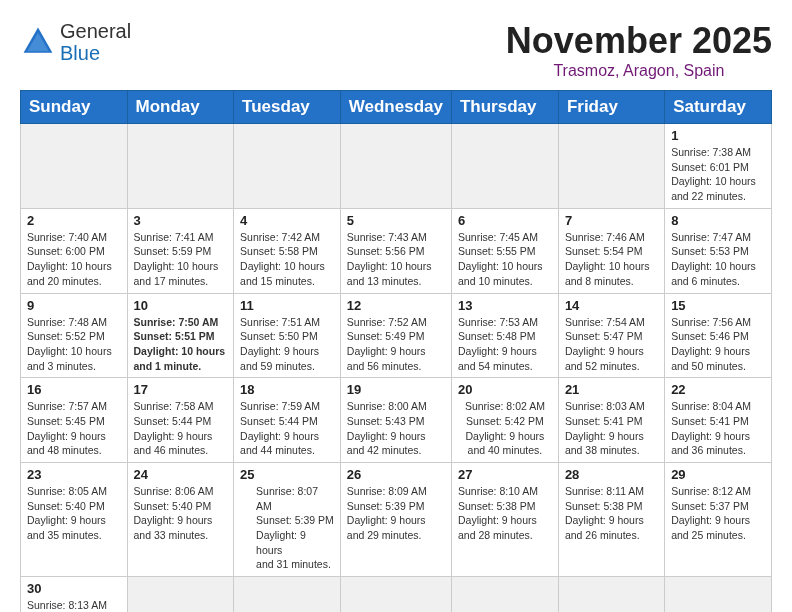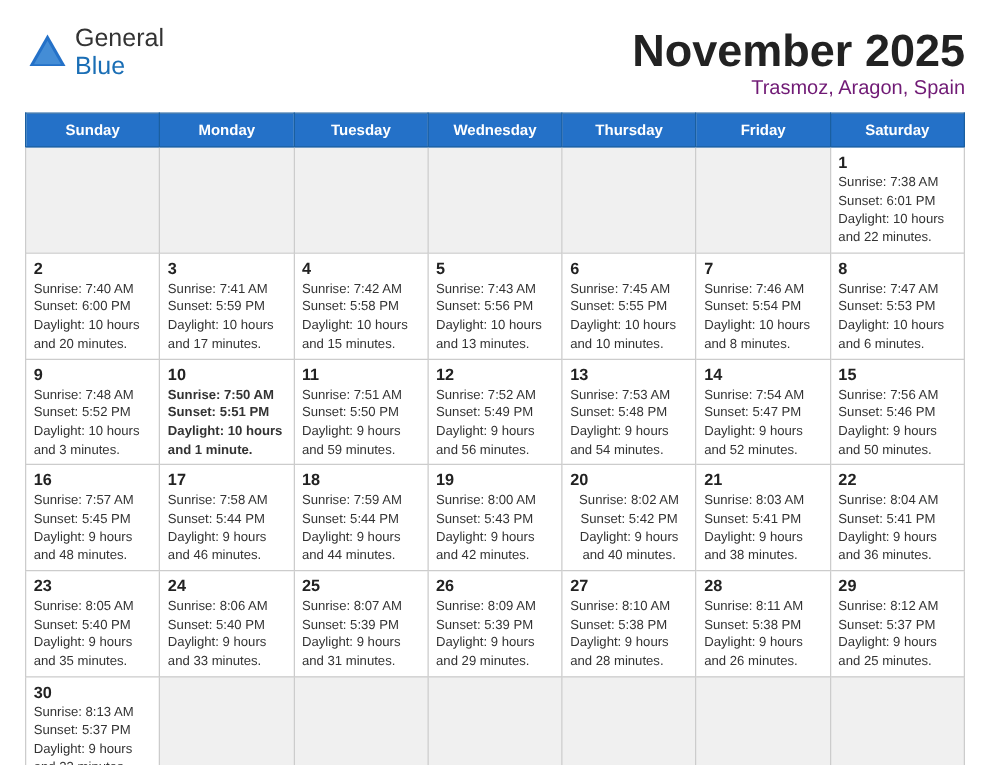--- a/index.html
+++ b/index.html
@@ -28,42 +28,42 @@
       line-height: 1.1;
     }
     .logo-text span {
       color: #1a6eb5;
     }
     .logo-icon {
       width: 36px;
       height: 36px;
     }
     .title-block {
-      text-align: right;
+      text-align: center;
     }
     .month-title {
       font-size: 36px;
       font-weight: bold;
       color: #222;
     }
     .location {
       font-size: 16px;
       color: #701a75;
     }
     .calendar {
       width: 100%;
       border-collapse: collapse;
       font-size: 11px;
     }
     .calendar thead th {
       background-color: #2471c8;
       color: #fff;
-      text-align: center;
+      text-align: left;
       padding: 6px 8px;
-      font-size: 12px;
+      font-size: 17px;
       font-weight: bold;
       border: 1px solid #1a5fa0;
     }
     .calendar tbody td {
       border: 1px solid #ccc;
       vertical-align: top;
       padding: 4px 6px;
       width: calc(100% / 7);
       height: 80px;
       background: #fff;
@@ -296,21 +296,21 @@
         </td>
         <td>
           <div class="day-number">24</div>
           <div class="day-info" style="white-space: pre-line;">Sunrise: 8:06 AM
 Sunset: 5:40 PM
 Daylight: 9 hours
 and 33 minutes.</div>
         </td>
         <td>
           <div class="day-number">25</div>
-          <div class="day-info" style="white-space: pre-line;">Sunrise: 8:07 AM
+          <div class="day-info" style="white-space: pre-line; margin-left: 16px;">Sunrise: 8:07 AM
 Sunset: 5:39 PM
 Daylight: 9 hours
 and 31 minutes.</div>
         </td>
         <td>
           <div class="day-number">26</div>
           <div class="day-info" style="white-space: pre-line;">Sunrise: 8:09 AM
 Sunset: 5:39 PM
 Daylight: 9 hours
 and 29 minutes.</div>

